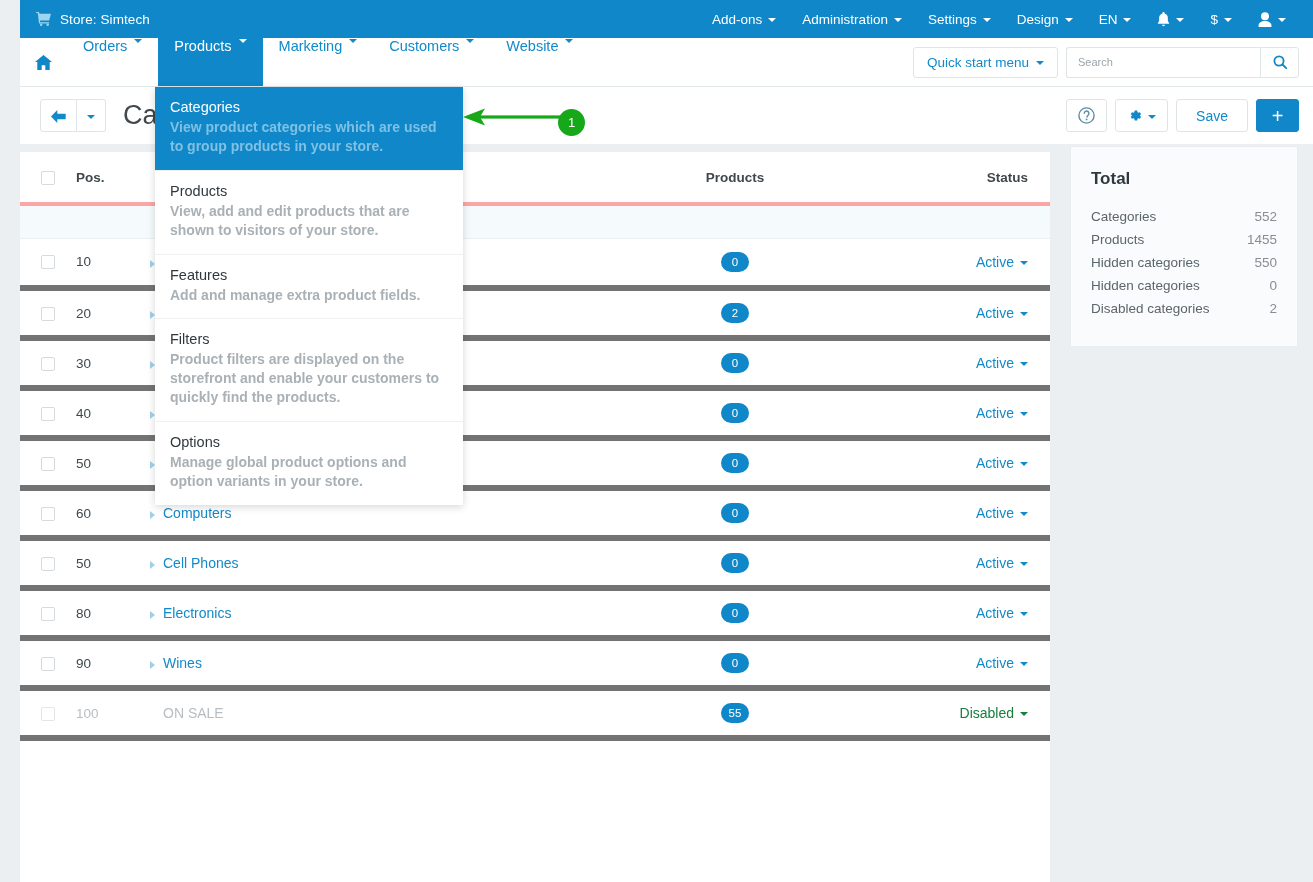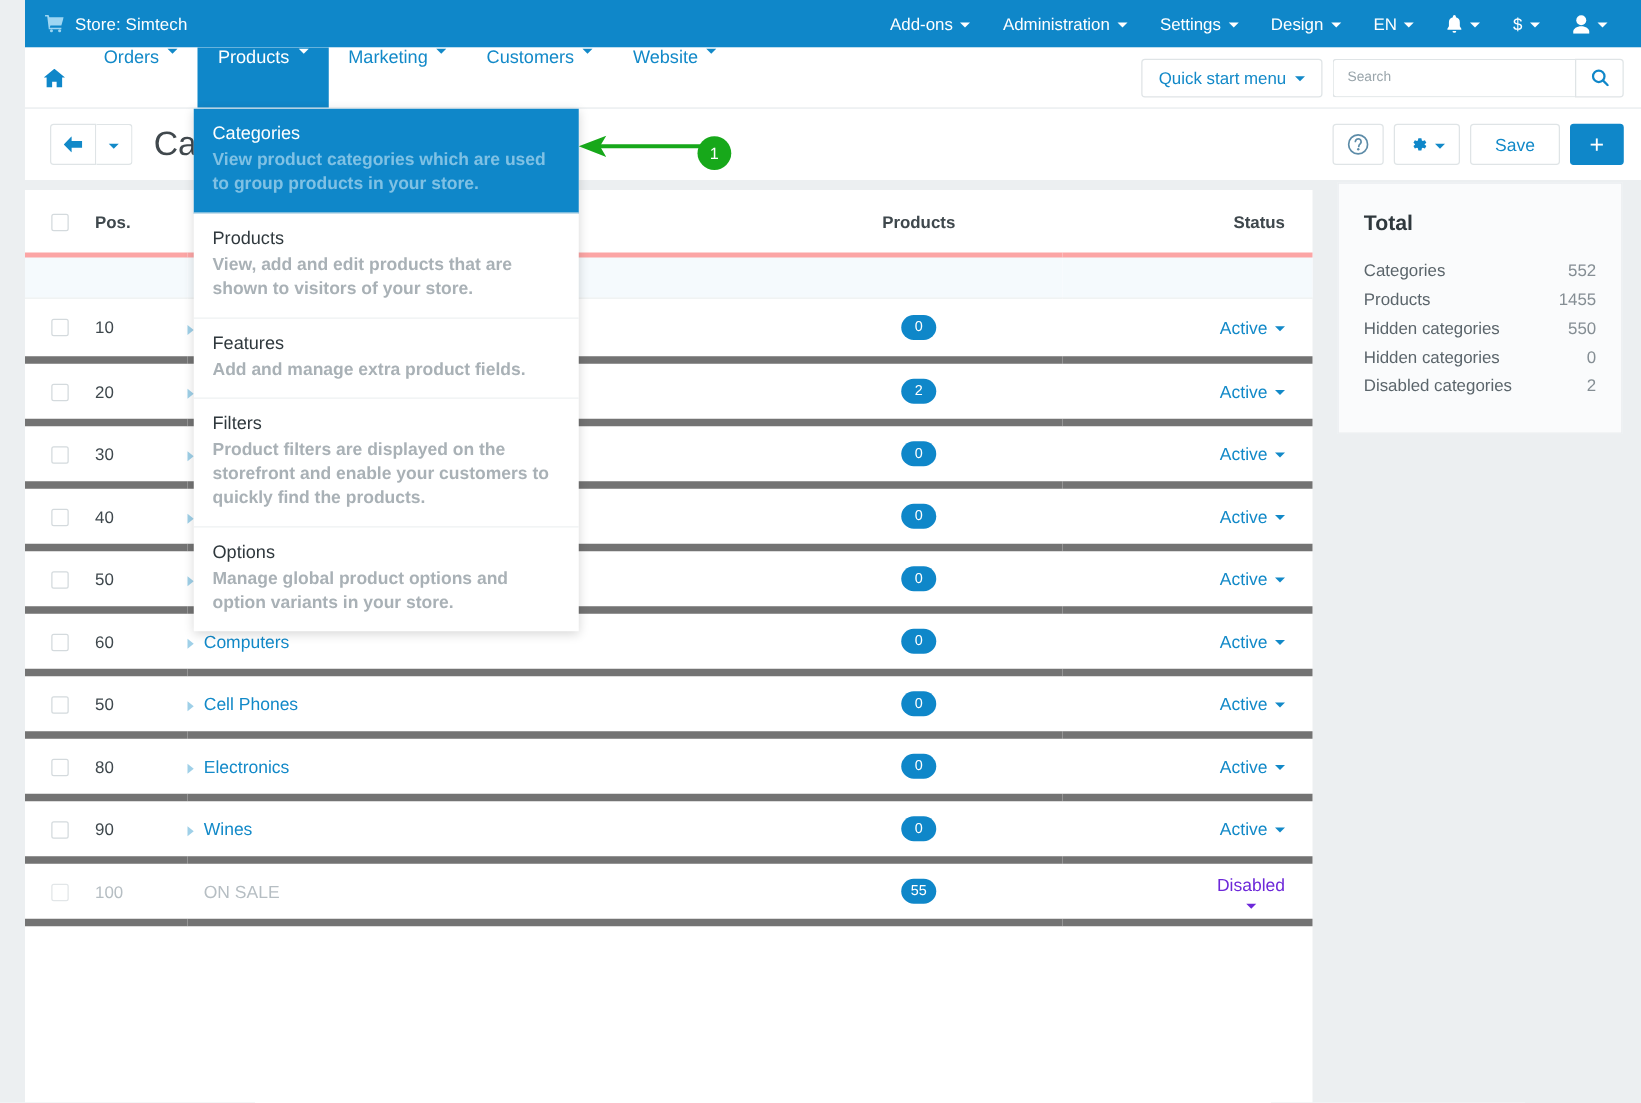--- a/index.html
+++ b/index.html
@@ -146,21 +146,21 @@
   }
   td.td-status { text-align: right; padding-right: 22px; }
   .status-link {
     color: #1289c8; font-size: 14px; cursor: pointer; display: inline-flex;
     align-items: center; gap: 6px;
   }
   
   tr.row-disabled td.td-pos,
   tr.row-disabled td.td-name { color: #b6bec3; }
   tr.row-disabled .cat-name-plain { color: #b6bec3; font-size: 14px; }
-  tr.row-disabled .status-link { color: #6d28d9; flex-direction: column; }
+  tr.row-disabled .status-link { color: #15803d; }
   tr.row-disabled .cb { border-color: #e2e6e8; }
 
   
   .total-panel {
     position: absolute; left: 1070px; top: 146px; width: 228px;
     background: #fafbfc; border: 1px solid #eaedef; padding: 22px 20px 26px 20px;
   }
   .total-title { font-size: 17px; color: #2f383d; font-weight: bold; margin-bottom: 16px; }
   .total-row {
     display: flex; justify-content: space-between; align-items: baseline;

